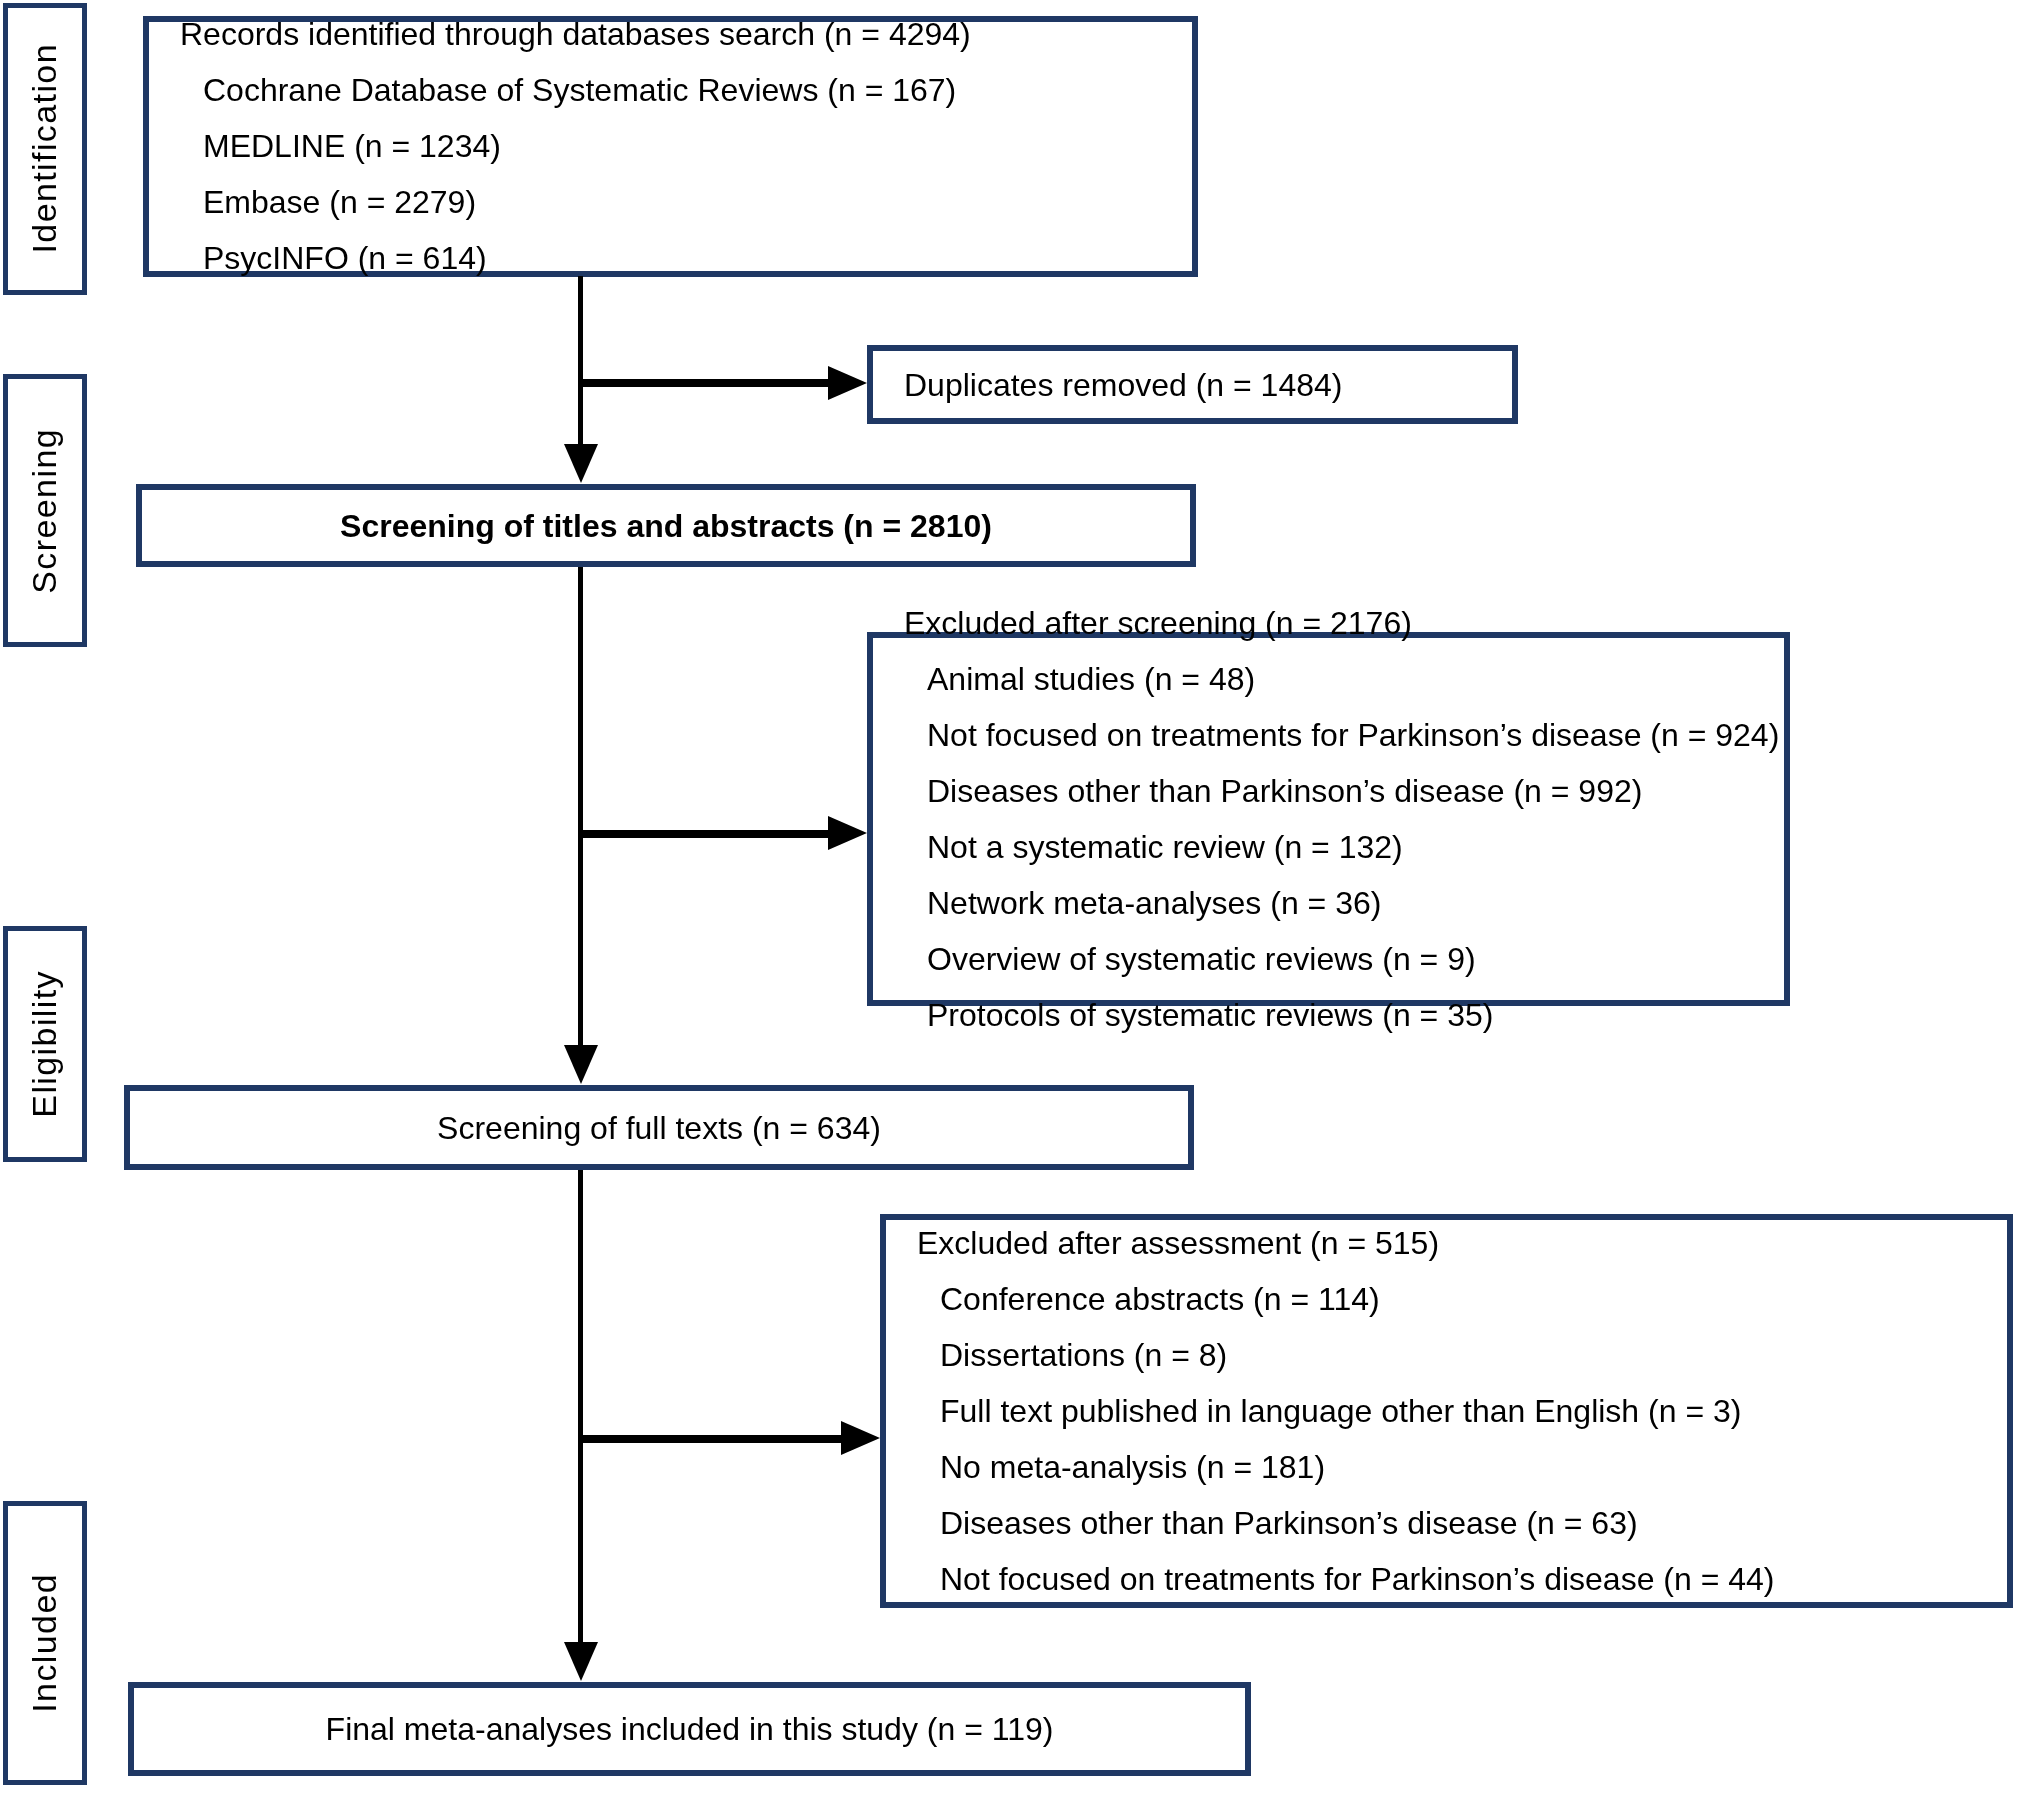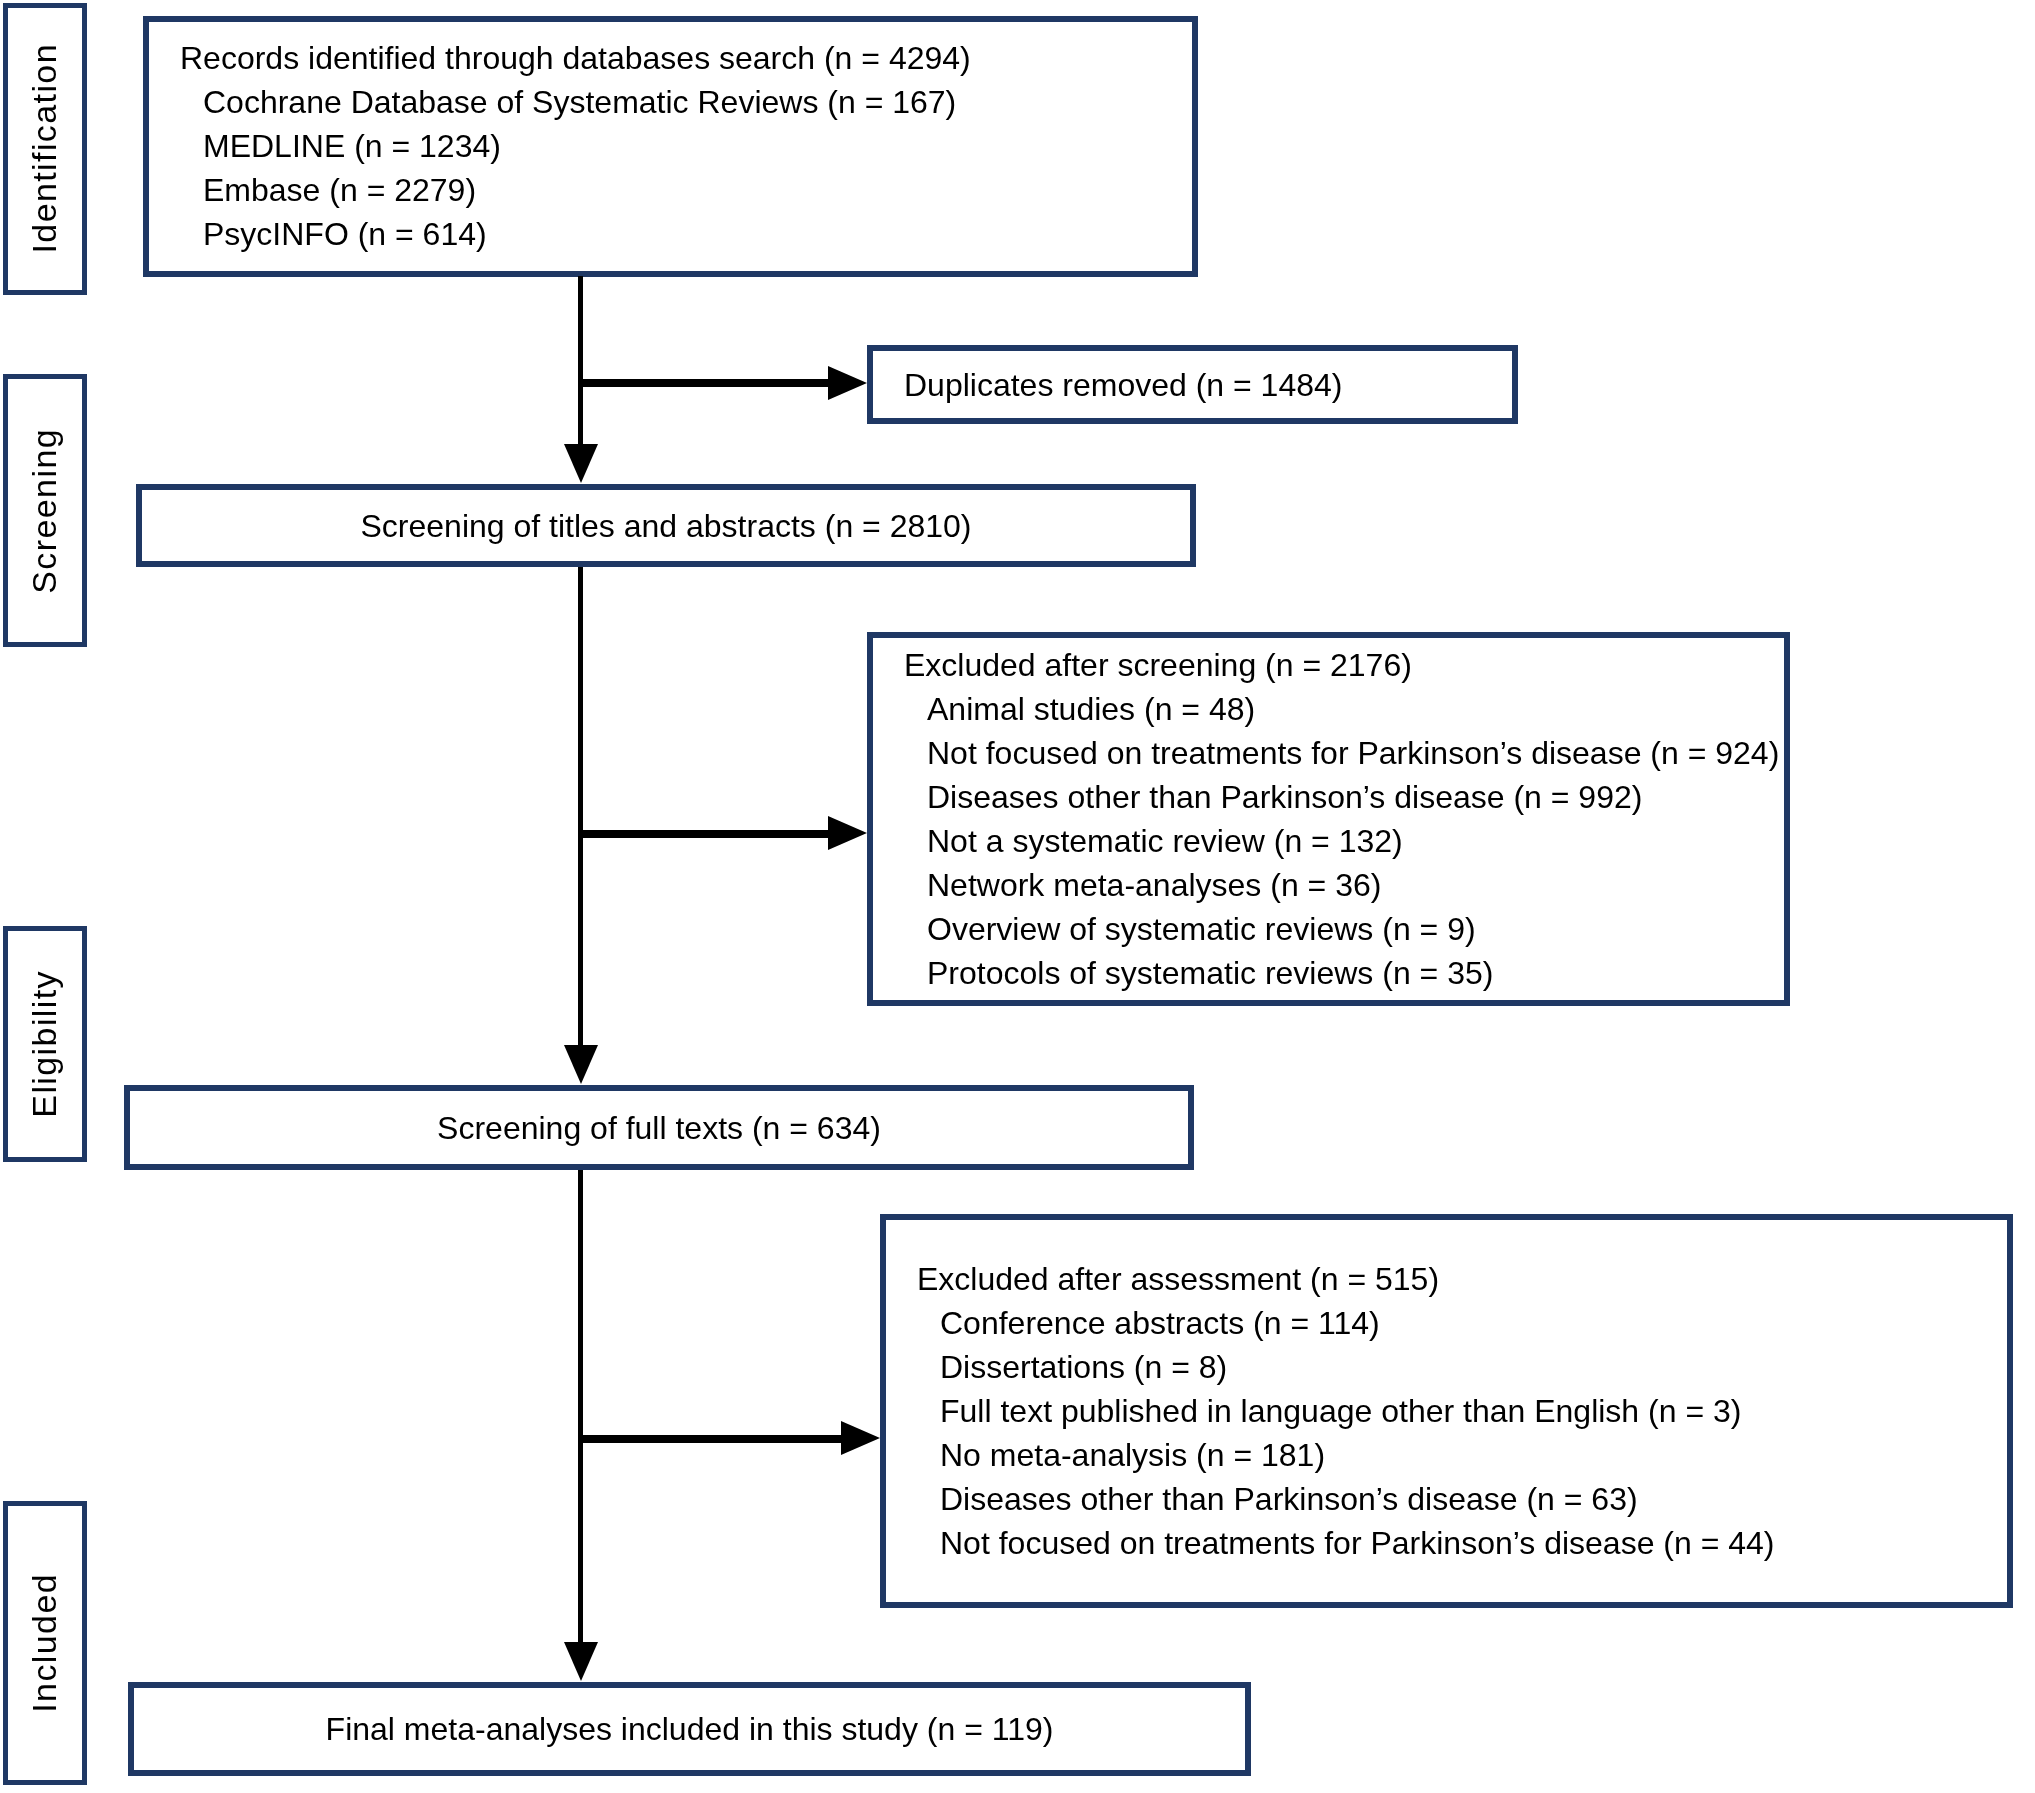--- a/index.html
+++ b/index.html
@@ -19,21 +19,21 @@
   .stage .vtext{
     writing-mode:vertical-rl;transform:rotate(180deg);
     font-size:34px;letter-spacing:1.4px;white-space:nowrap;
   }
 
   
   .fbox{
     position:absolute;background:#ffffff;
     border:6.1px solid #1f3864;box-sizing:border-box;
     display:flex;flex-direction:column;justify-content:center;
-    font-size:32px;line-height:44px;
+    font-size:32px;line-height:44px;gap:12px;
   }
   .fbox.left{align-items:flex-start;padding-left:31px;padding-right:16.3px;text-align:left;}
   .fbox.center{align-items:center;text-align:center;padding:0 13.6px;}
   .sub{margin-left:23px;}
   .bline{white-space:nowrap;}
 
   
   .vline{position:absolute;width:4.7px;background:#000000;}
   .hline{position:absolute;height:7.5px;background:#000000;}
   .arrow-down{
@@ -70,21 +70,21 @@
     <div class="bline sub">Cochrane Database of Systematic Reviews (n = 167)</div>
     <div class="bline sub">MEDLINE (n = 1234)</div>
     <div class="bline sub">Embase (n = 2279)</div>
     <div class="bline sub">PsycINFO (n = 614)</div>
   </div>
 
   <div class="fbox left" style="left:867px;top:345px;width:651px;height:79px;">
     <div class="bline">Duplicates removed (n = 1484)</div>
   </div>
 
-  <div class="fbox center" style="left:136px;top:484px;width:1060px;height:83px;">
+  <div class="fbox center" style="left:136px;top:484px;width:1060px;height:83px;font-weight:bold;">
     <div class="bline">Screening of titles and abstracts (n = 2810)</div>
   </div>
 
   <div class="fbox left" style="left:867px;top:632px;width:923px;height:374px;text-align:right;">
     <div class="bline">Excluded after screening (n = 2176)</div>
     <div class="bline sub">Animal studies (n = 48)</div>
     <div class="bline sub">Not focused on treatments for Parkinson’s disease (n = 924)</div>
     <div class="bline sub">Diseases other than Parkinson’s disease (n = 992)</div>
     <div class="bline sub">Not a systematic review (n = 132)</div>
     <div class="bline sub">Network meta-analyses (n = 36)</div>

